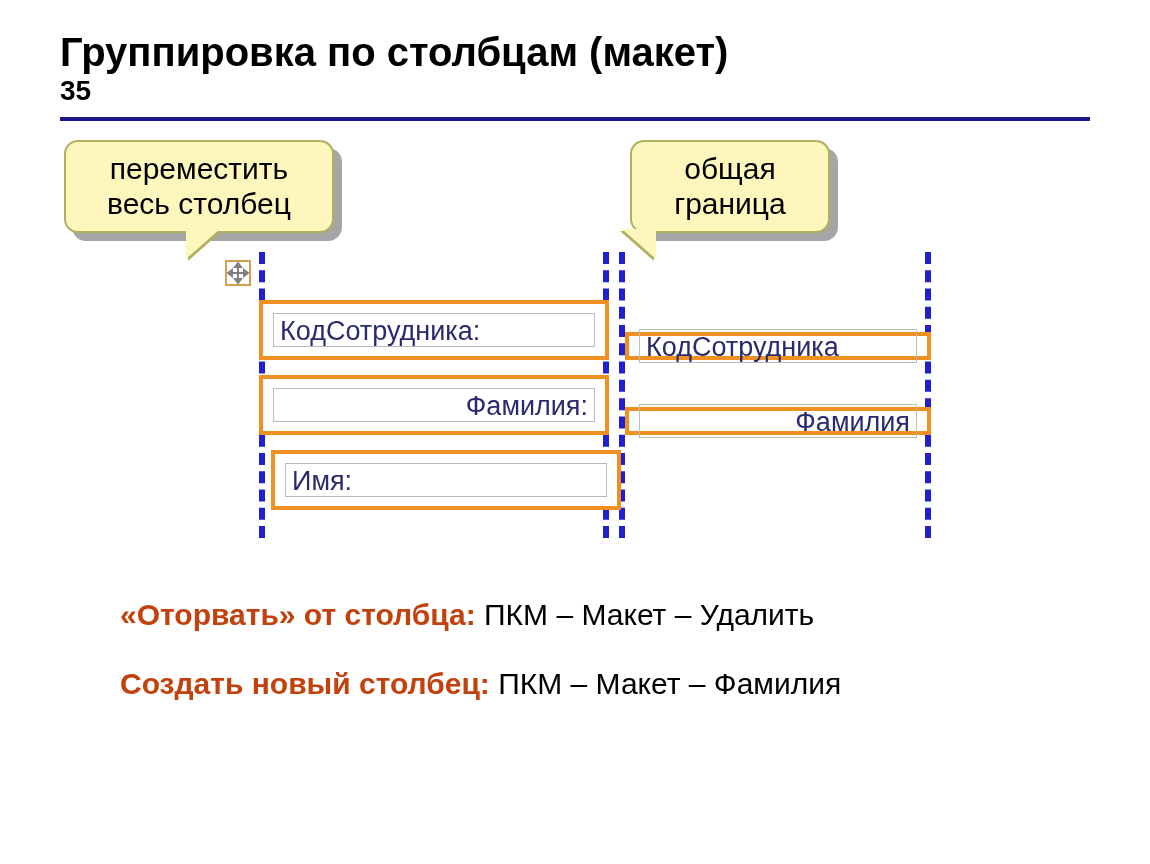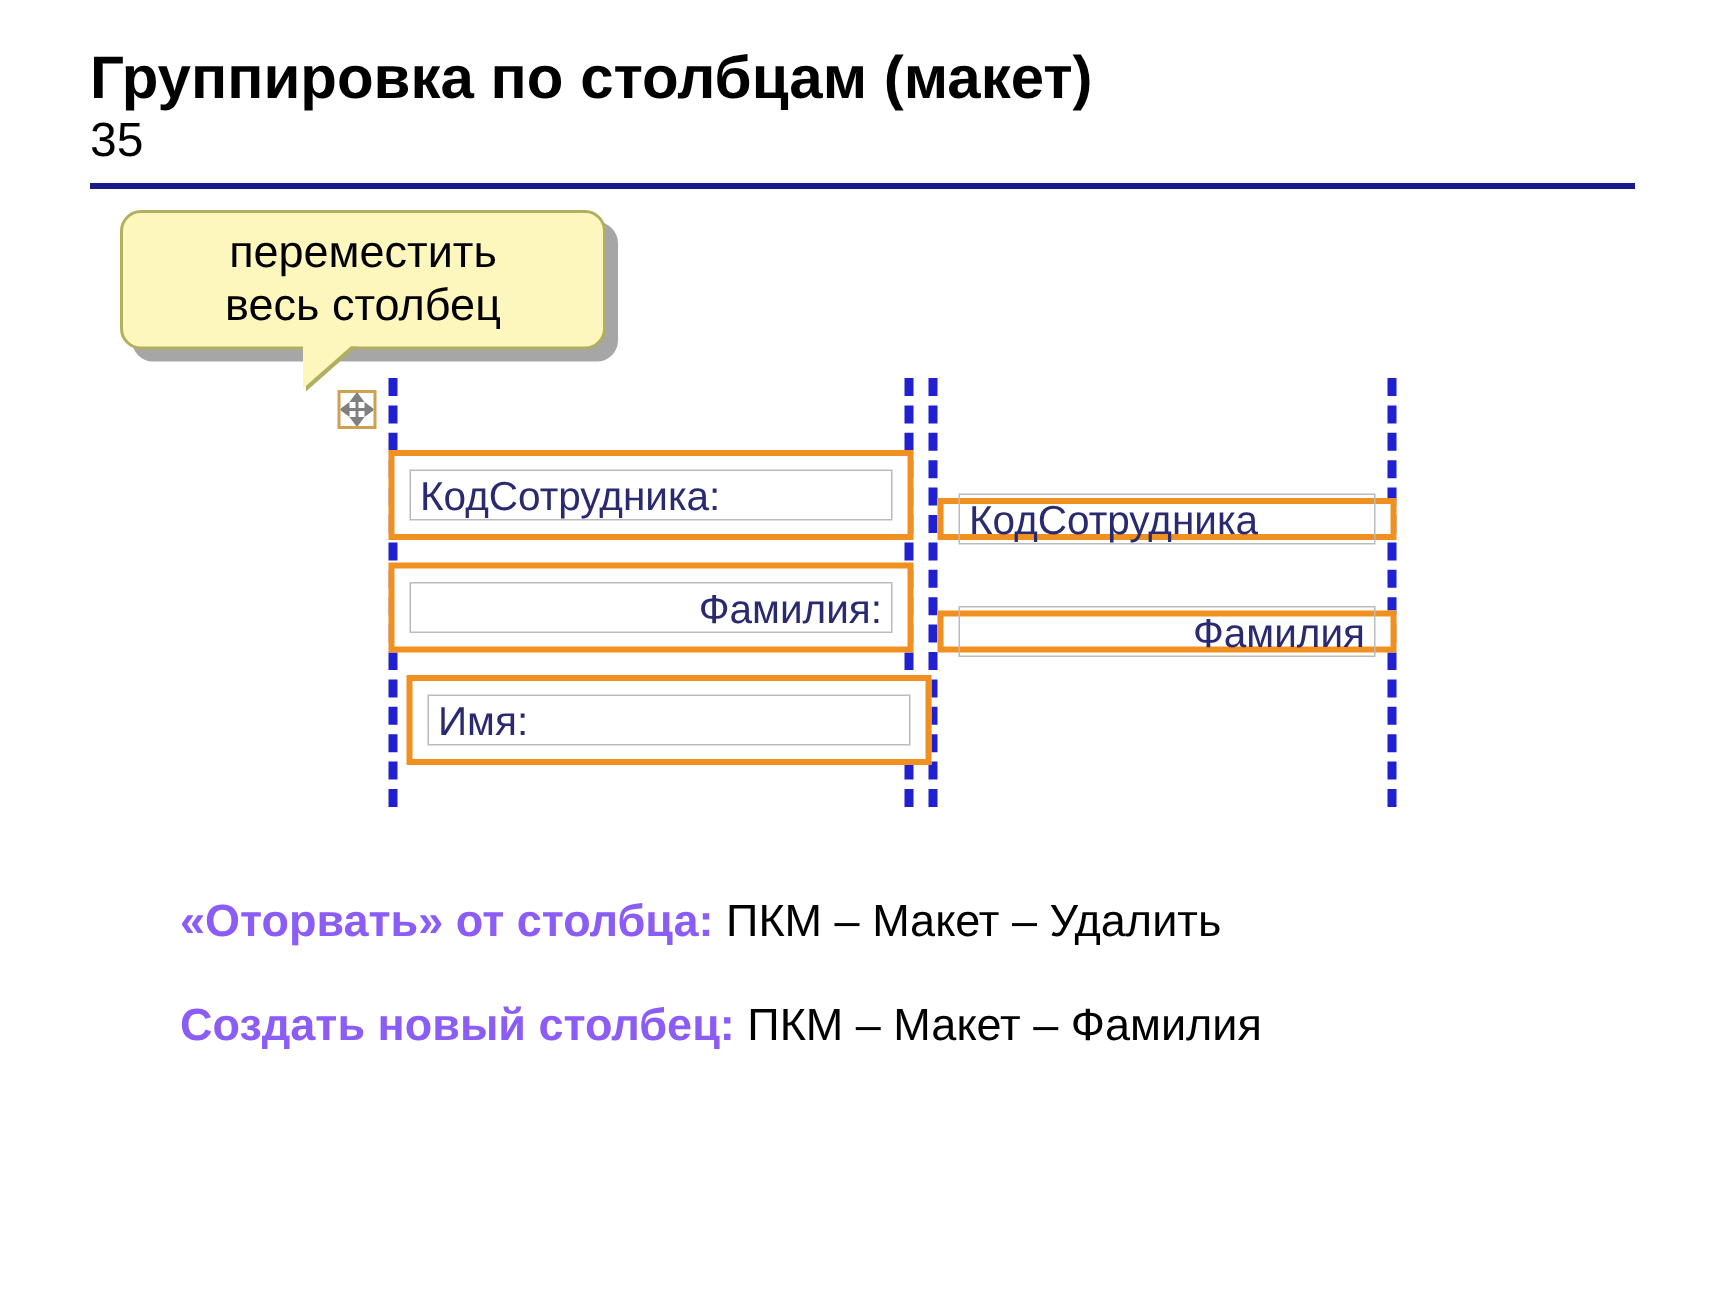--- a/index.html
+++ b/index.html
@@ -23,22 +23,22 @@
     align-items: baseline;
     justify-content: space-between;
     flex-direction: column;
   }
   .title {
     font-size: 40px;
     font-weight: bold;
     color: #000;
   }
   .pagenum {
-    font-size: 32px;
-    font-weight: normal;
+    font-size: 28px;
+    font-weight: bold;
     color: #000;
   }
   .rule {
     margin-top: 10px;
     border: none;
     border-top: 4px solid #1a1a8a;
     height: 0;
   }
 
   
@@ -135,40 +135,45 @@
 
   
   .notes {
     position: absolute;
     left: 120px;
     top: 595px;
     font-size: 30px;
     line-height: 1.3;
   }
   .notes p { margin: 0 0 30px 0; }
-  .notes .em { color: #8b5cf6; font-weight: bold; }
+  .notes .em { color: #c2410c; font-weight: bold; }
 
 </style>
 </head>
 <body>
 
 <div class="slide">
 
   <div class="title-row">
     <div class="title">Группировка по столбцам (макет)</div>
     <div class="pagenum">35</div>
   </div>
   <hr class="rule">
 
-  <div class="callout" id="co1" style="left:80px; top:140px; width:324px;padding-left:20px;">
+  <div class="callout" id="co1" style="left:64px; top:140px; width:270px;padding-left:20px;">
     <span style="white-space:pre-line;">переместить
 весь столбец</span>
     <span class="tail"></span>
   </div>
 
+  <div class="callout" id="co2" style="left:630px; top:140px; width:200px;">
+    <span style="white-space:pre-line;">общая
+граница</span>
+    <span class="tail"></span>
+  </div>
 
   <div class="diagram">
 
     <div class="move-handle">
       <svg viewBox="0 0 22 22" width="22" height="22">
         <g stroke="#808080" stroke-width="2" fill="#808080">
           <line x1="11" y1="3" x2="11" y2="19"></line>
           <line x1="3" y1="11" x2="19" y2="11"></line>
           <polygon points="11,1 8,5 14,5"></polygon>
           <polygon points="11,21 8,17 14,17"></polygon>

